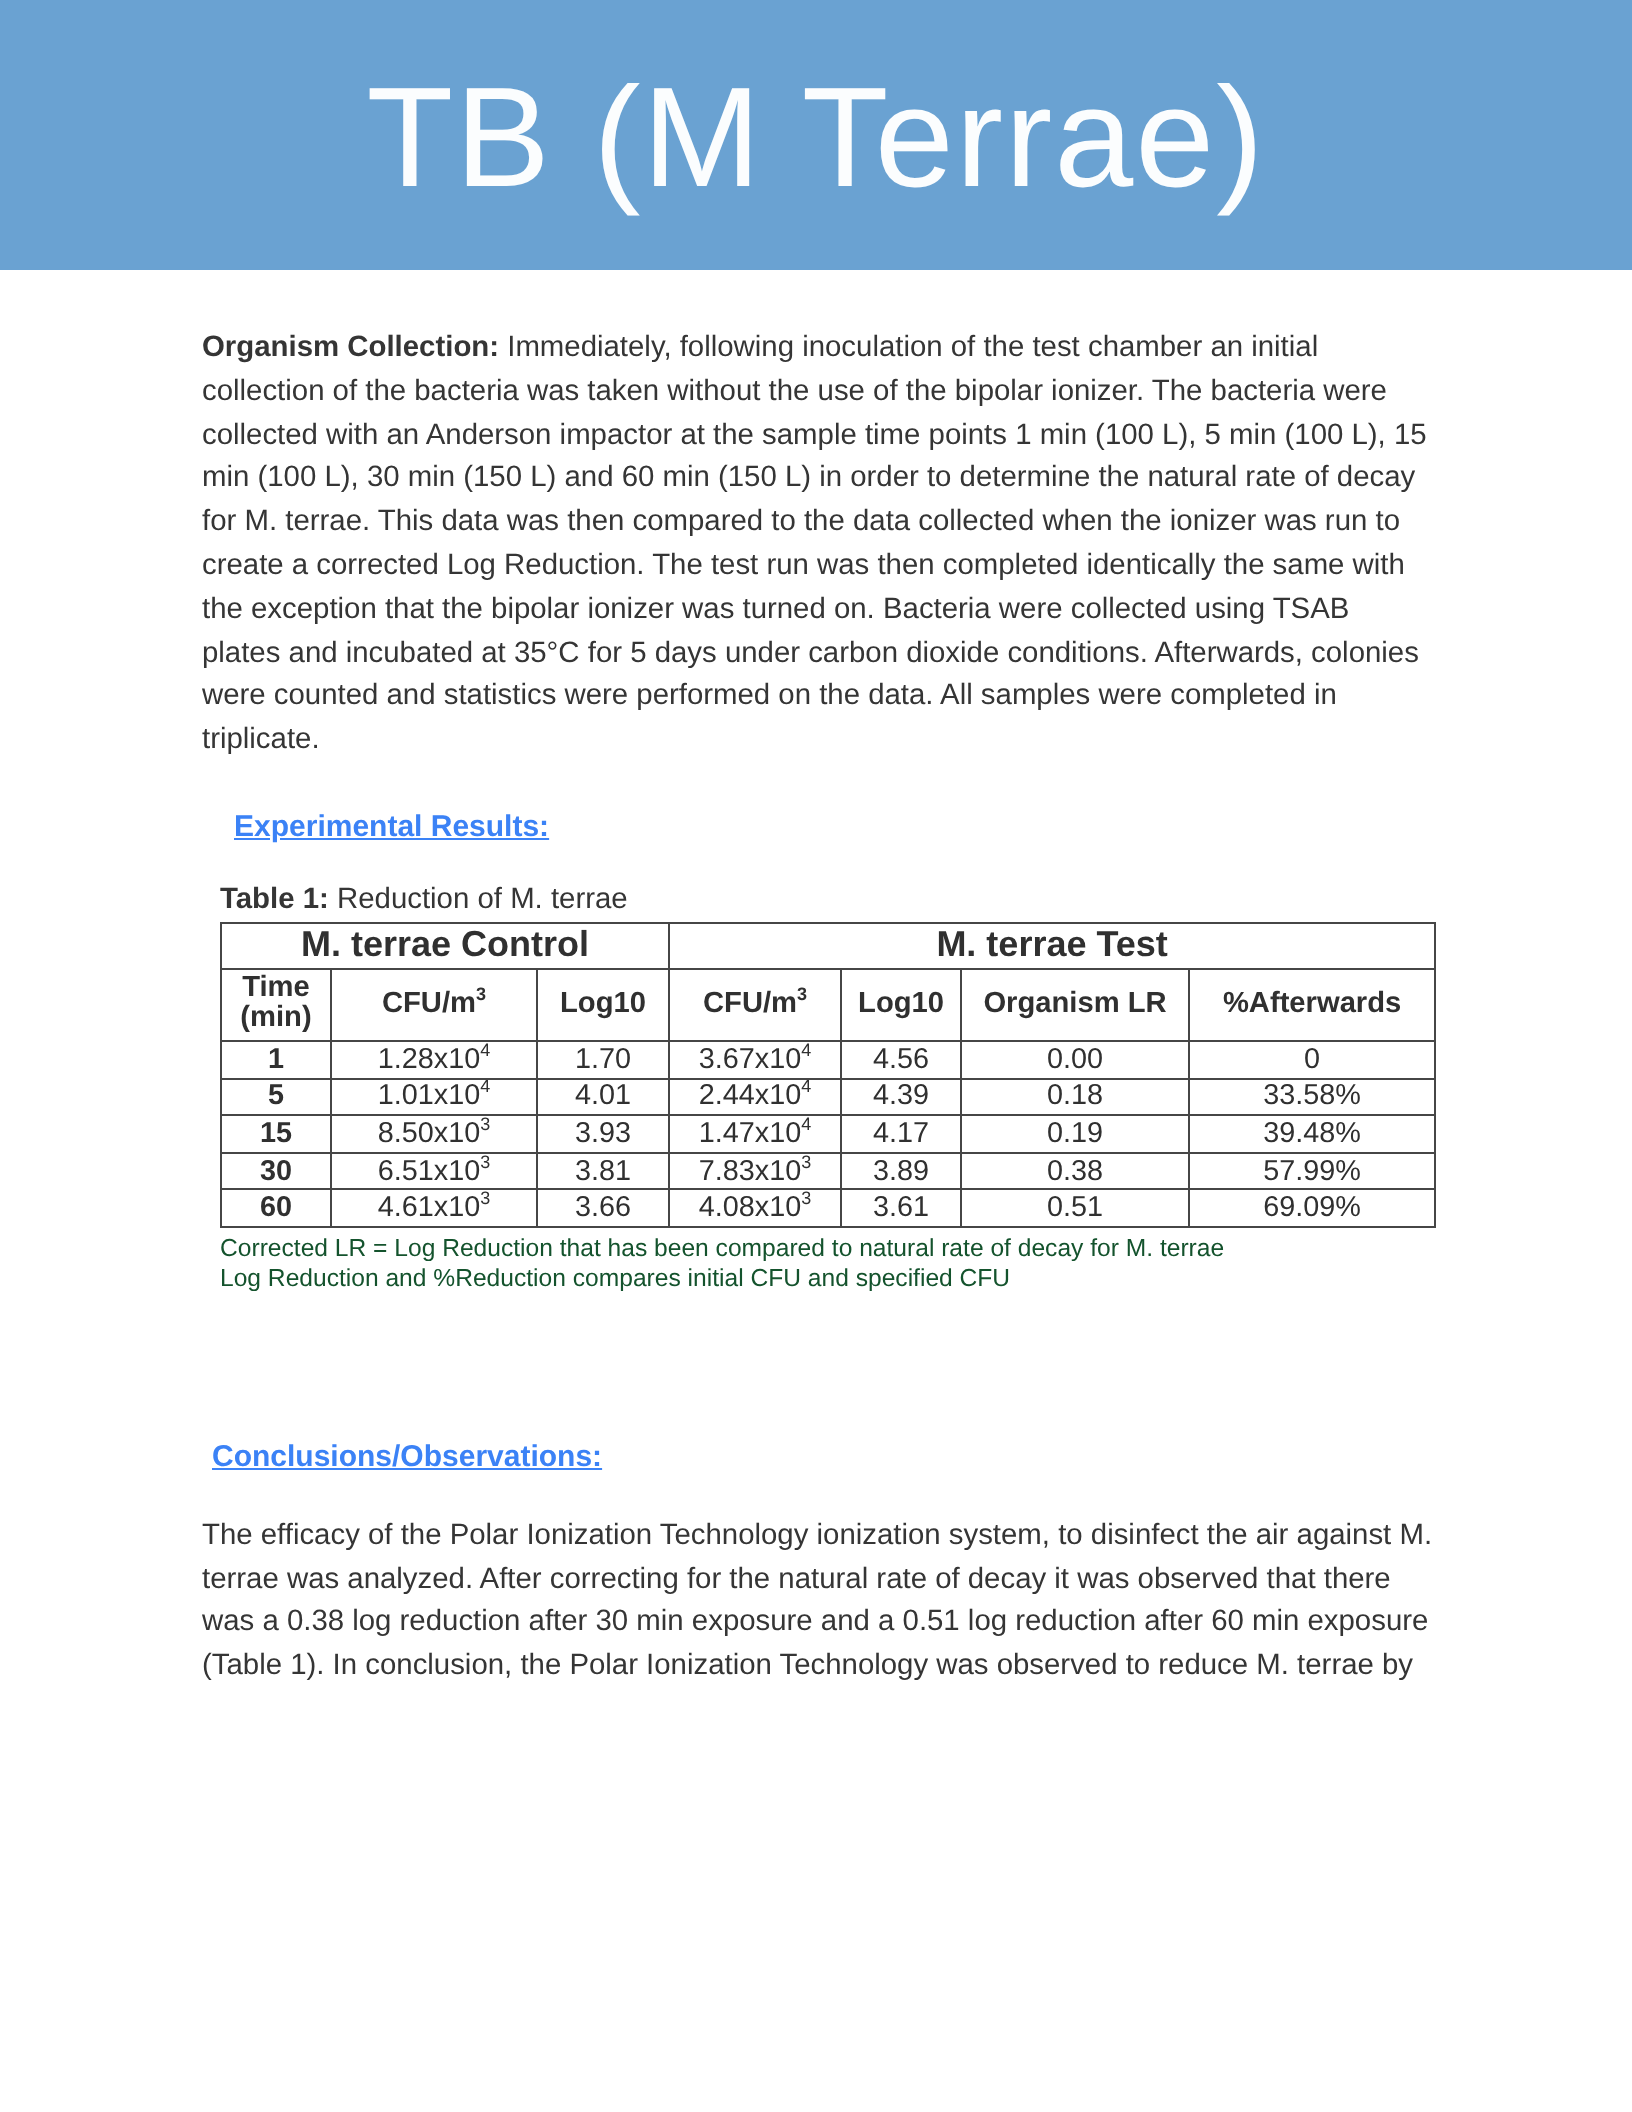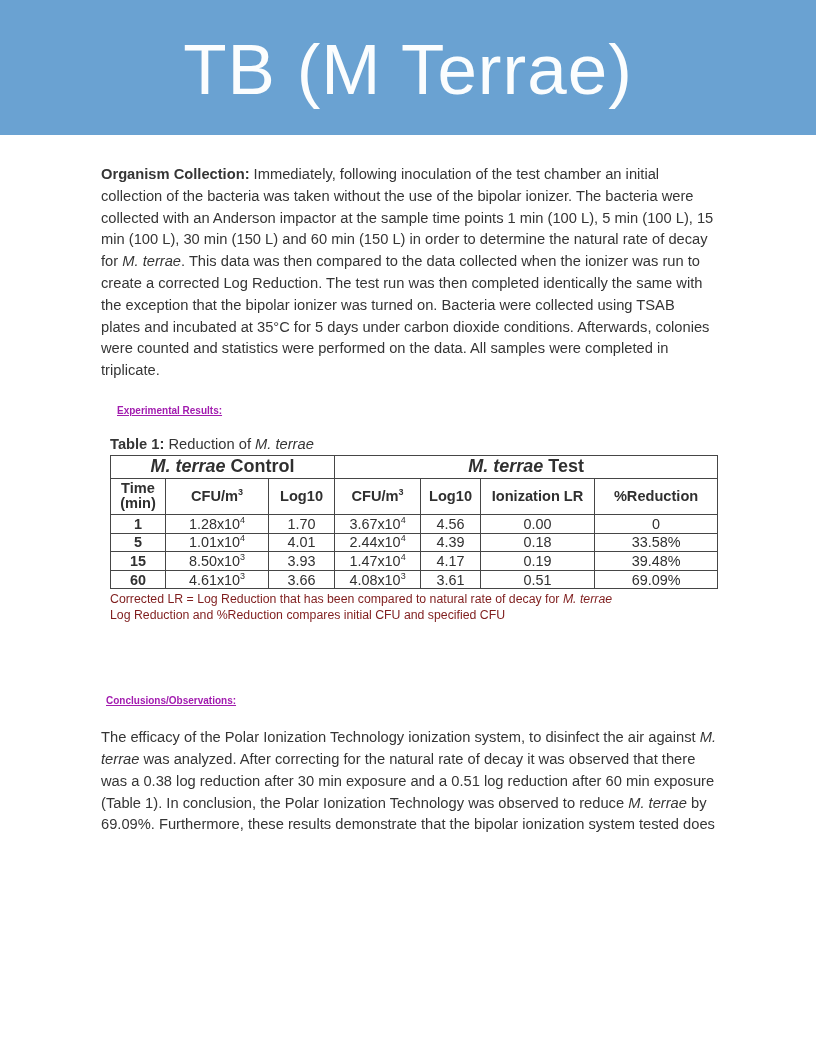--- a/index.html
+++ b/index.html
@@ -12,44 +12,44 @@
     display:flex;align-items:center;justify-content:center;
   }
   .banner h1{
     margin:0;padding-top:4px;font-size:71px;font-weight:400;letter-spacing:1px;
     color:var(--banner-text,#fbfdfe);
   }
   .content{padding-left:101px;width:616px;}
   .body-para{margin:0;font-size:14.7px;line-height:21.8px;text-align:left;}
   .organism{margin-top:29px;}
   .section-heading{
-    margin:0;font-size:10px;font-weight:bold;text-decoration:underline;
-    color:#a21caf;
+    margin:0;font-size:15px;font-weight:bold;text-decoration:underline;
+    color:#3b82f6;
   }
   .exp-heading{margin-top:23px;margin-left:16px;}
   .conc-heading{margin-top:72px;margin-left:5px;}
   .table-caption{margin:20px 0 3px 9px;font-size:14.7px;}
   .b{font-weight:bold;}
-  .i{font-style:italic;}
+  .i{}
   sup{font-size:9px;line-height:0;}
   table.results{
     border-collapse:collapse;margin-left:9px;width:607px;table-layout:fixed;
     font-size:14.4px;color:#303030;
   }
   table.results th,table.results td{
     border:1px solid var(--table-border,#464646);text-align:center;
     padding:0 2px;overflow:hidden;
   }
   th.group-header{height:22px;font-size:18px;}
   th.column-header{height:35px;font-size:14.6px;line-height:15.5px;vertical-align:middle;}
   td.data-cell{height:17.6px;line-height:16px;}
   td.time-cell{font-weight:bold;}
   col.c0{width:55px}col.c1{width:103px}col.c2{width:66px}col.c3{width:86px}
   col.c4{width:60px}col.c5{width:114px}col.c6{width:123px}
-  .footnotes{margin:3px 0 0 9px;font-size:12.3px;line-height:15.4px;color:#7f1d1d;}
+  .footnotes{margin:3px 0 0 9px;font-size:12.3px;line-height:15.4px;color:#14532d;}
   .conclusion{margin-top:21px;}
   .footer{
     margin-top:50px;font-weight:bold;font-size:14.6px;
     line-height:17.8px;color:#2e2e2e;
   }
 </style>
 </head>
 <body>
 
 <div class="page" style="--banner-bg: #6aa2d2; --banner-text: #fbfdfe; --body-text: #353535; --table-border: #464646;">
@@ -80,22 +80,22 @@
           <tr>
             <th colspan="3" class="group-header"><span class="b i">M. terrae</span><span class="b"> Control</span></th>
             <th colspan="4" class="group-header"><span class="b i">M. terrae</span><span class="b"> Test</span></th>
           </tr>
           <tr>
             <th class="column-header">Time (min)</th>
             <th class="column-header">CFU/m<sup>3</sup></th>
             <th class="column-header">Log10</th>
             <th class="column-header">CFU/m<sup>3</sup></th>
             <th class="column-header">Log10</th>
-            <th class="column-header">Ionization LR</th>
-            <th class="column-header">%Reduction</th>
+            <th class="column-header">Organism LR</th>
+            <th class="column-header">%Afterwards</th>
           </tr>
         </thead>
       <tbody>
           <tr>
             <td class="data-cell time-cell">1</td>
             <td class="data-cell">1.28x10<sup>4</sup></td>
             <td class="data-cell">1.70</td>
             <td class="data-cell">3.67x10<sup>4</sup></td>
             <td class="data-cell">4.56</td>
             <td class="data-cell">0.00</td>
@@ -113,20 +113,29 @@
           <tr>
             <td class="data-cell time-cell">15</td>
             <td class="data-cell">8.50x10<sup>3</sup></td>
             <td class="data-cell">3.93</td>
             <td class="data-cell">1.47x10<sup>4</sup></td>
             <td class="data-cell">4.17</td>
             <td class="data-cell">0.19</td>
             <td class="data-cell">39.48%</td>
           </tr>
           <tr>
+            <td class="data-cell time-cell">30</td>
+            <td class="data-cell">6.51x10<sup>3</sup></td>
+            <td class="data-cell">3.81</td>
+            <td class="data-cell">7.83x10<sup>3</sup></td>
+            <td class="data-cell">3.89</td>
+            <td class="data-cell">0.38</td>
+            <td class="data-cell">57.99%</td>
+          </tr>
+          <tr>
             <td class="data-cell time-cell">60</td>
             <td class="data-cell">4.61x10<sup>3</sup></td>
             <td class="data-cell">3.66</td>
             <td class="data-cell">4.08x10<sup>3</sup></td>
             <td class="data-cell">3.61</td>
             <td class="data-cell">0.51</td>
             <td class="data-cell">69.09%</td>
           </tr>
         </tbody>
     </table>

